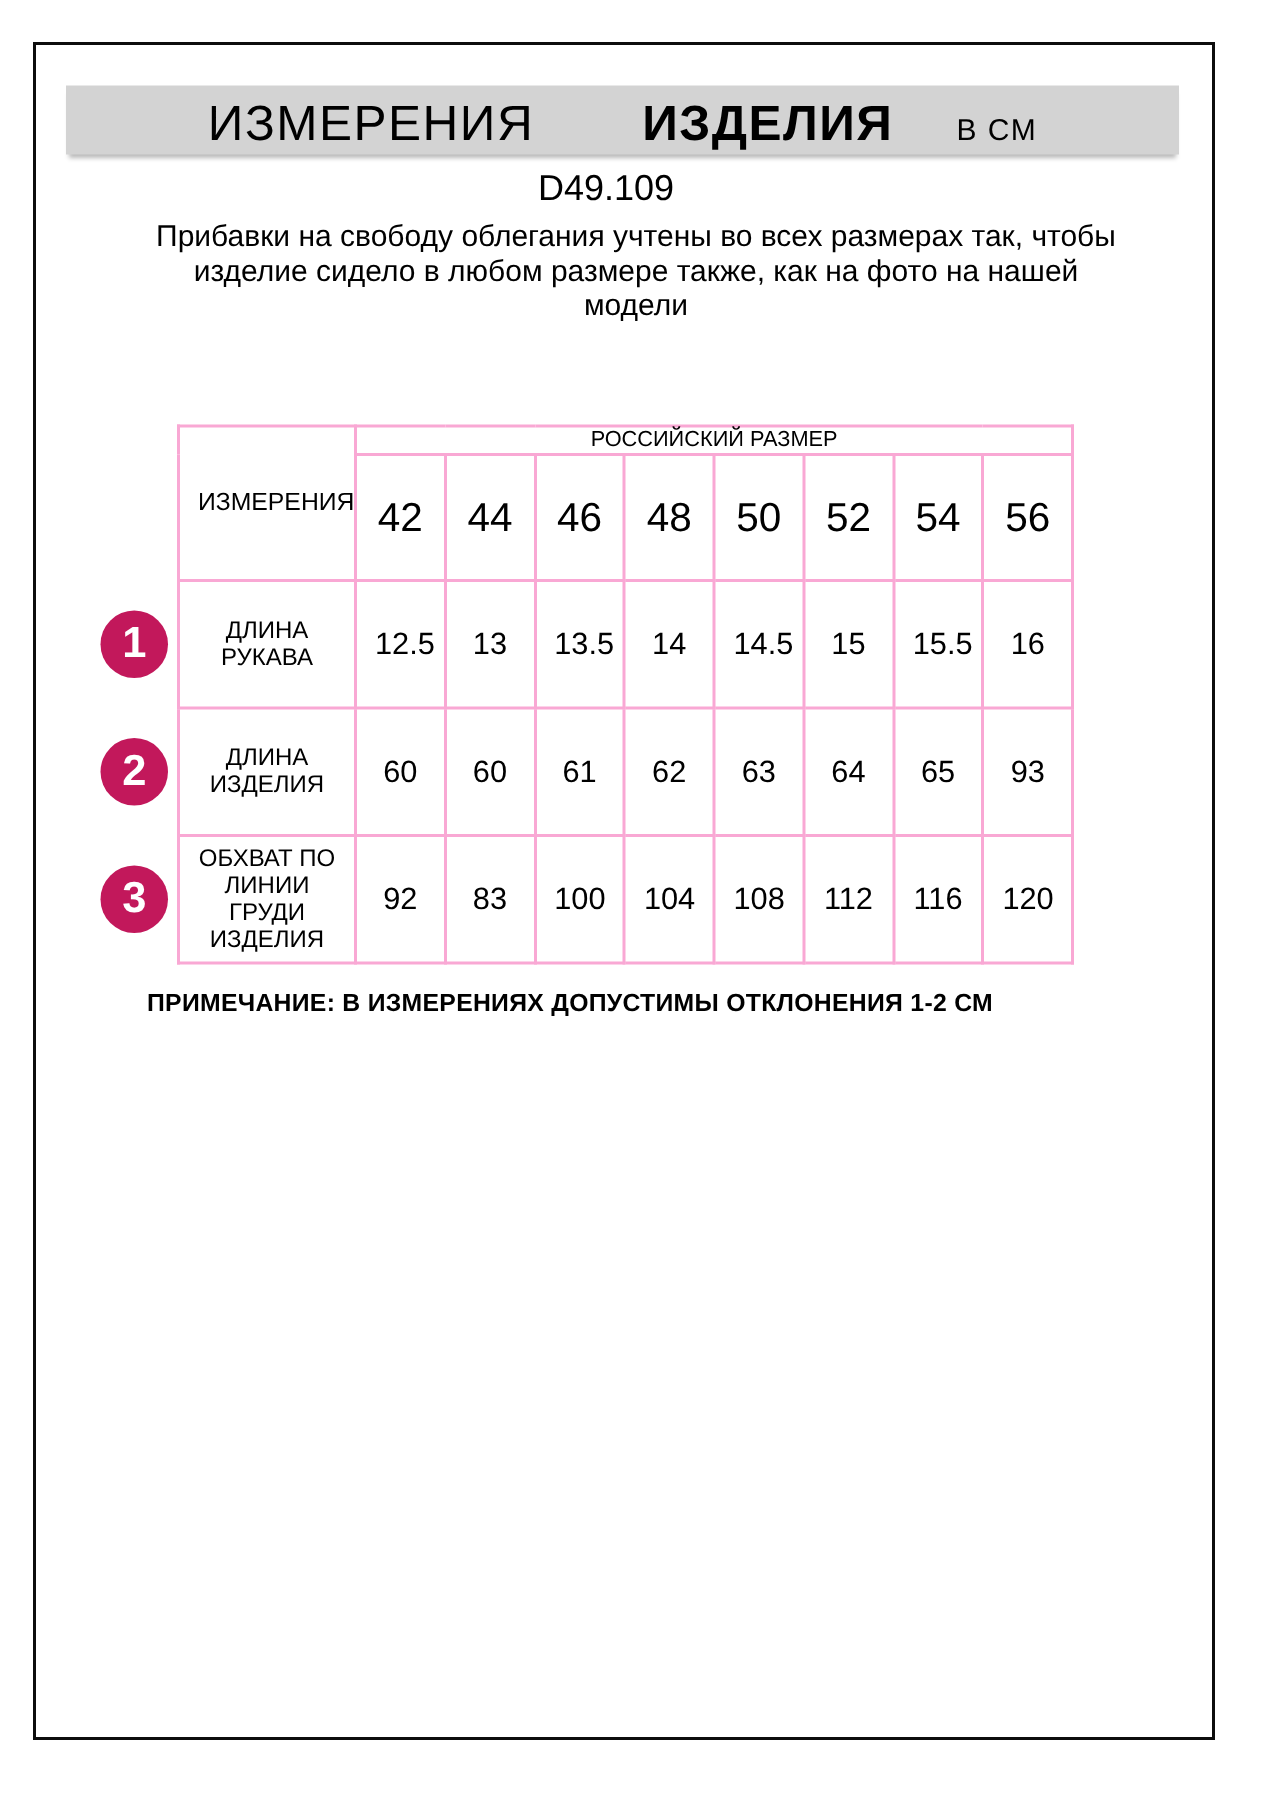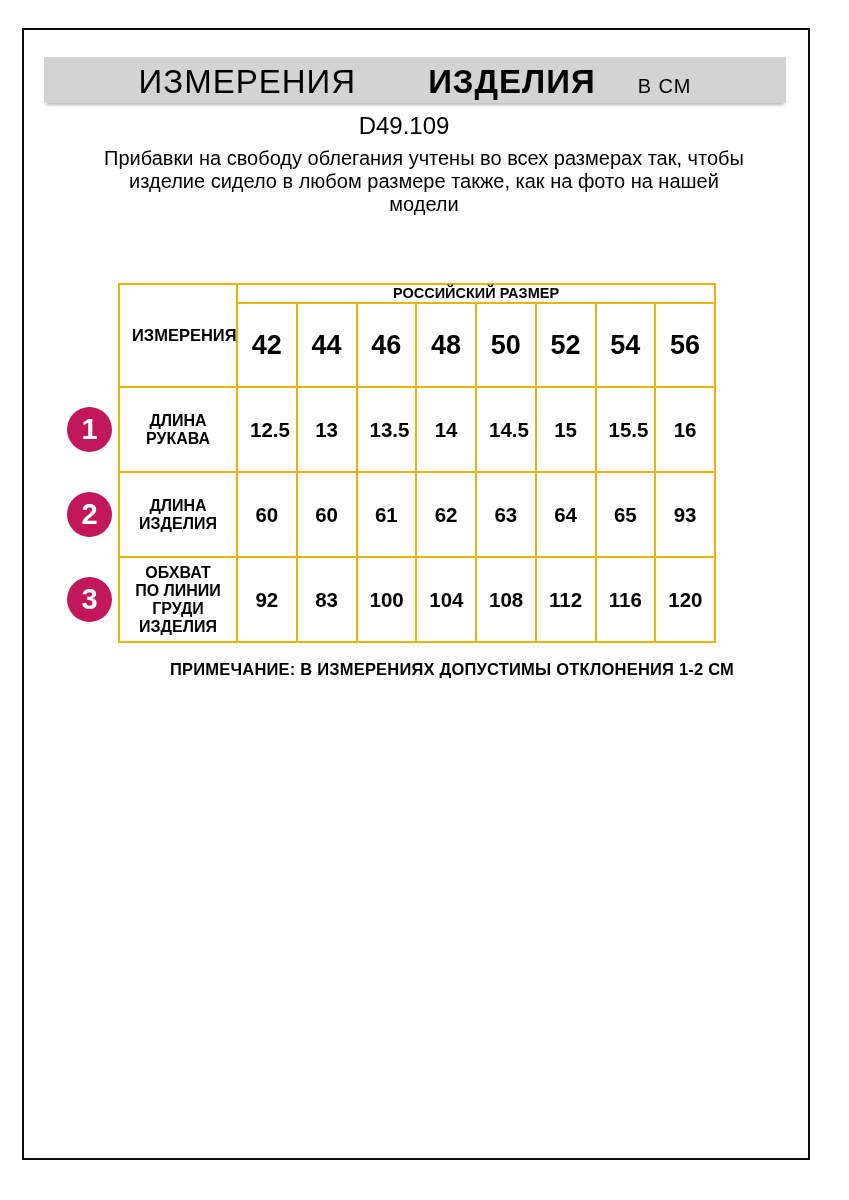--- a/index.html
+++ b/index.html
@@ -63,25 +63,25 @@
     font-weight: 400;
   }
   .size-table {
     position: absolute;
     left: 118px; top: 283px;
     border-collapse: collapse;
     table-layout: fixed;
     width: 596px;
   }
   .size-table td, .size-table th {
-    border: 2px solid #eab308;
+    border: 2px solid #f9a8d4;
     background: #fff;
     text-align: center;
     vertical-align: middle;
-    font-weight: 700;
+    font-weight: 400;
     padding: 0 12px;
   }
   .size-table col.c-label { width: 118px; }
   .size-table col.c-size  { width: 59.75px; }
   .corner-cell { font-size: 16.5px; }
   .group-header-cell {
     height: 19px;
     font-size: 14.5px;
     line-height: 15px;
     padding: 0;
@@ -113,21 +113,21 @@
     font-size: 29px;
     font-weight: 700;
   }
   .circle-1 { top: 407px; }
   .circle-2 { top: 492px; }
   .circle-3 { top: 577px; }
   .note {
     position: absolute;
     left: 98px; top: 660px;
     width: 636px;
-    text-align: right;
+    text-align: left;
     font-size: 16.5px;
     font-weight: 700;
     letter-spacing: 0.2px;
   }
 </style>
 </head>
 <body>
 
 <div class="frame"></div>
 

